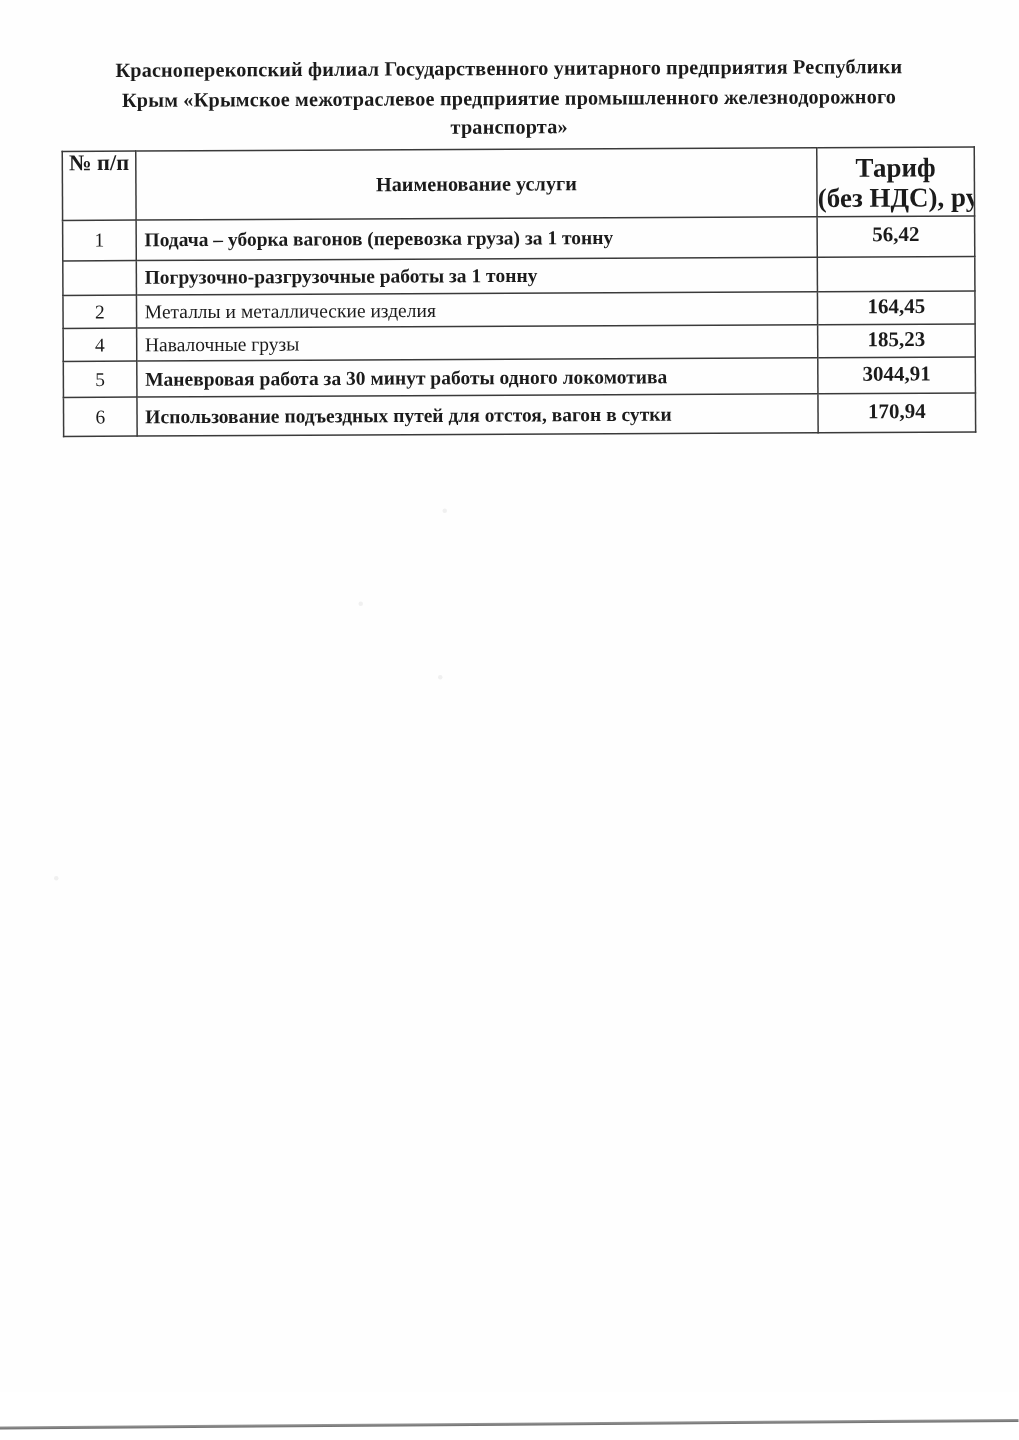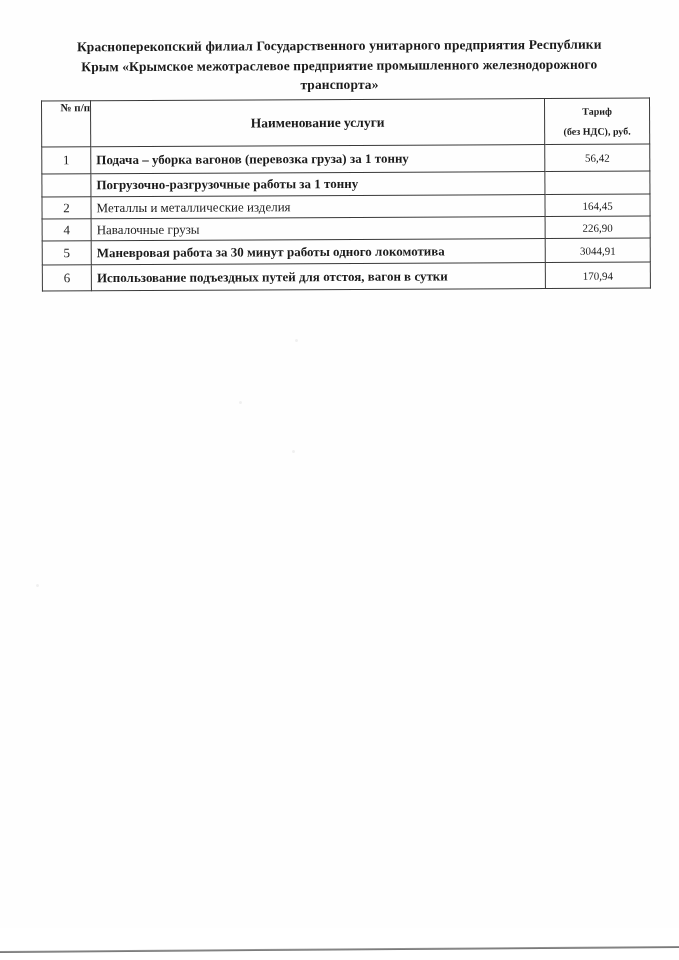--- a/index.html
+++ b/index.html
@@ -50,48 +50,48 @@
     overflow: hidden;
     white-space: nowrap;
   }
   table.tariff { border: 1.5px solid #333; }
   col.c-num { width: 49px; }
   col.c-service { width: 454px; }
   col.c-tariff { width: 105px; }
   tr.head { height: 46px; }
   th.h-num {
     vertical-align: top;
-    text-align: right;
+    text-align: center;
     padding: 3px 0 0 5px;
-    font-size: 11px;
+    font-size: 15px;
   }
   th.h-service {
     text-align: center;
     vertical-align: middle;
     font-size: 13.5px;
   }
   th.h-tariff {
     text-align: center;
     vertical-align: middle;
-    font-size: 10px;
+    font-size: 18px;
     line-height: 20px;
   }
   tbody td.num {
     text-align: center;
     font-weight: normal;
     font-size: 13px;
   }
   tbody td.service {
     padding-left: 5px;
     font-size: 13px;
   }
   tbody td.tariff {
     text-align: center;
-    font-weight: normal;
-    font-size: 11px;
+    font-weight: bold;
+    font-size: 14px;
   }
   tr.r1 { height: 27px; }
   tr.r2 { height: 23px; }
   tr.r3 { height: 22px; }
   tr.r4 { height: 22px; }
   tr.r5 { height: 24px; }
   tr.r6 { height: 26px; }
   tr.row-bold td.service { font-weight: bold; }
   tr.row-reg td.service { font-weight: normal; }
   .bottom-line {
@@ -152,21 +152,21 @@
           <td class="tariff"></td>
         </tr>
         <tr class="r3 row-reg">
           <td class="num">2</td>
           <td class="service">Металлы и металлические изделия</td>
           <td class="tariff">164,45</td>
         </tr>
         <tr class="r4 row-reg">
           <td class="num">4</td>
           <td class="service">Навалочные грузы</td>
-          <td class="tariff">226,90</td>
+          <td class="tariff">185,23</td>
         </tr>
         <tr class="r5 row-bold">
           <td class="num">5</td>
           <td class="service">Маневровая работа за 30 минут работы одного локомотива</td>
           <td class="tariff">3044,91</td>
         </tr>
         <tr class="r6 row-bold">
           <td class="num">6</td>
           <td class="service">Использование подъездных путей для отстоя, вагон в сутки</td>
           <td class="tariff">170,94</td>

